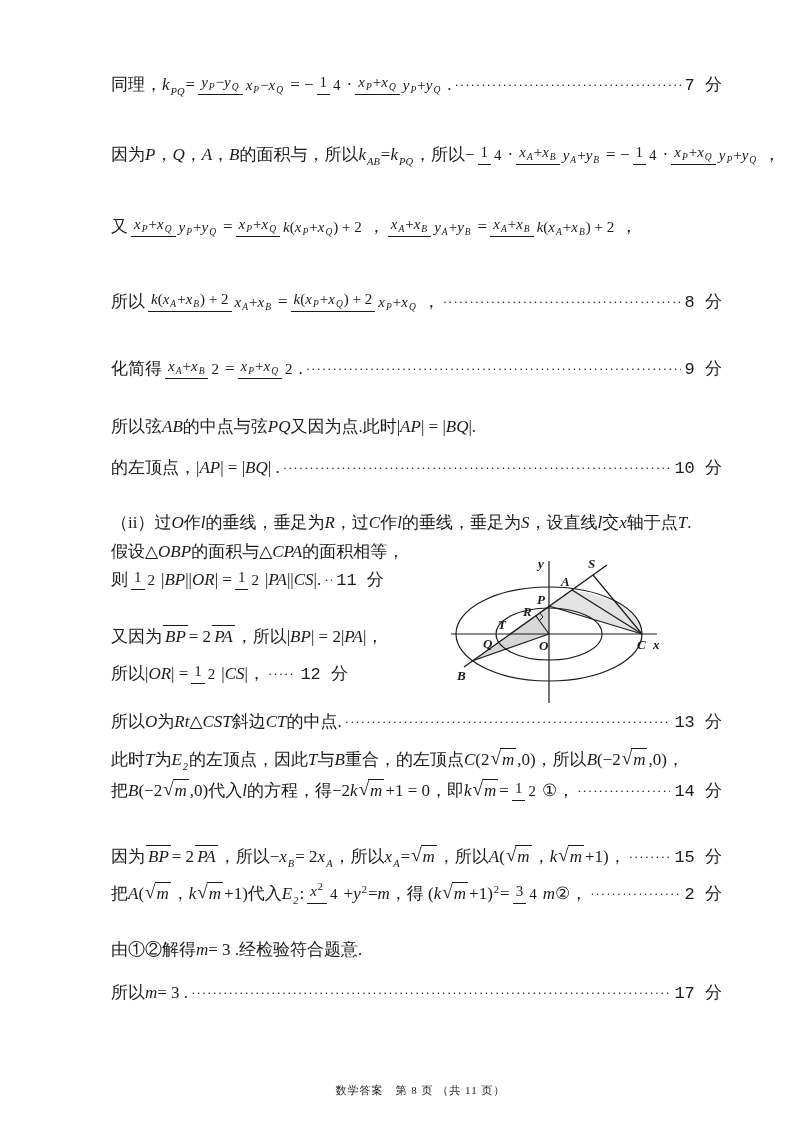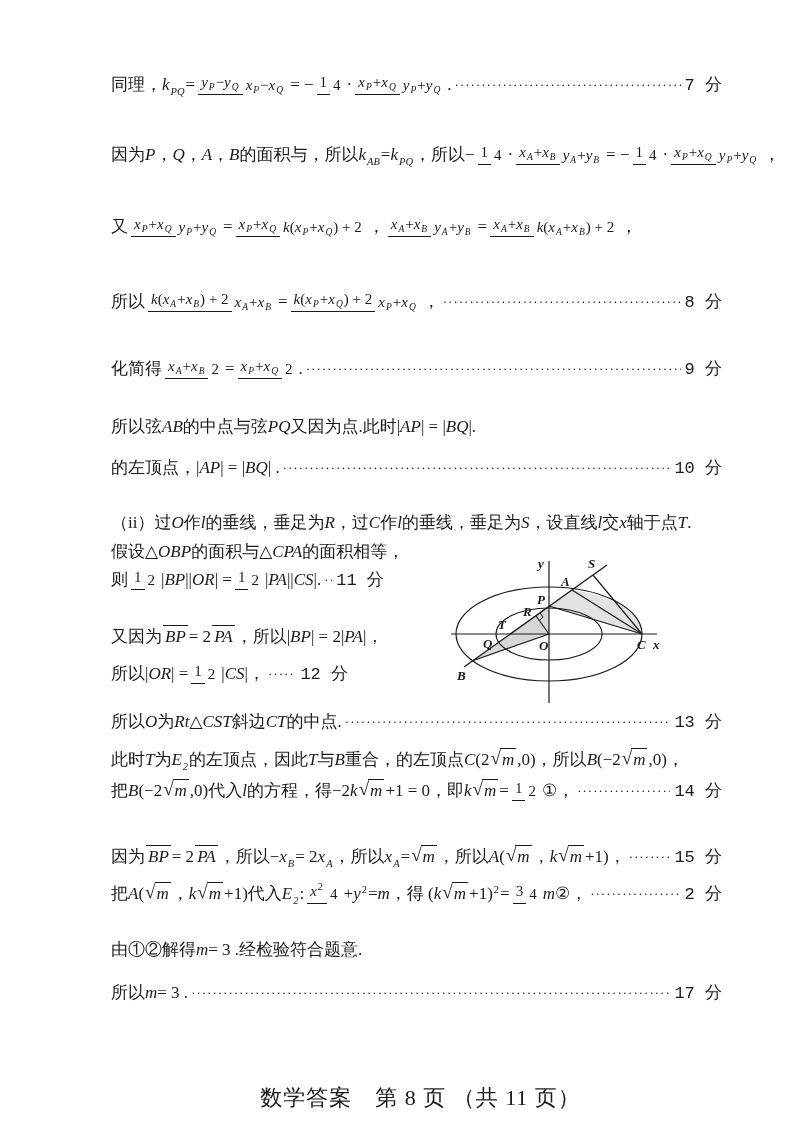--- a/index.html
+++ b/index.html
@@ -18,21 +18,21 @@
   .frac .num{padding:0 3px 2px;border-bottom:1.2px solid #1a1a1a;display:flex;align-items:center;}
   .frac .den{padding:2px 3px 0;display:flex;align-items:center;}
   .frac .sb{font-size:9.5px;top:3px;}
   .sqrt{display:inline-flex;align-items:flex-start;margin:0 1px;}
   .rad{font-size:19px;line-height:1;margin-right:-1px;}
   .rc{border-top:1.2px solid #1a1a1a;padding:0 2px;line-height:1.25;display:flex;align-items:center;}
   .ovl{display:inline-flex;border-top:1.2px solid #1a1a1a;line-height:1.2;padding:1px 2px 0;margin:0 1px;}
   .dots{flex:1 1 auto !important;min-width:8px;overflow:hidden;white-space:nowrap;
         font-size:13px;letter-spacing:1px;margin:0 3px;color:#1a1a1a;}
   .score{white-space:nowrap;margin-left:1px;font-family:Liberation Mono, monospace;}
-  .footer{position:absolute;left:0;right:0;top:1083px;text-align:center;font-size:22px;
+  .footer{position:absolute;left:0;right:0;top:1083px;text-align:center;font-size:11px;
           letter-spacing:1px;color:#1a1a1a;padding-left:41px;}
   .fig{position:absolute;left:441px;top:556px;width:302px;height:150px;}
   .fig text{font-family:"Liberation Serif","DejaVu Serif",serif;font-style:italic;
             font-size:13px;font-weight:bold;fill:#1a1a1a;}
 </style>
 </head>
 <body>
 
 <div class="page">
   <div class="content">

